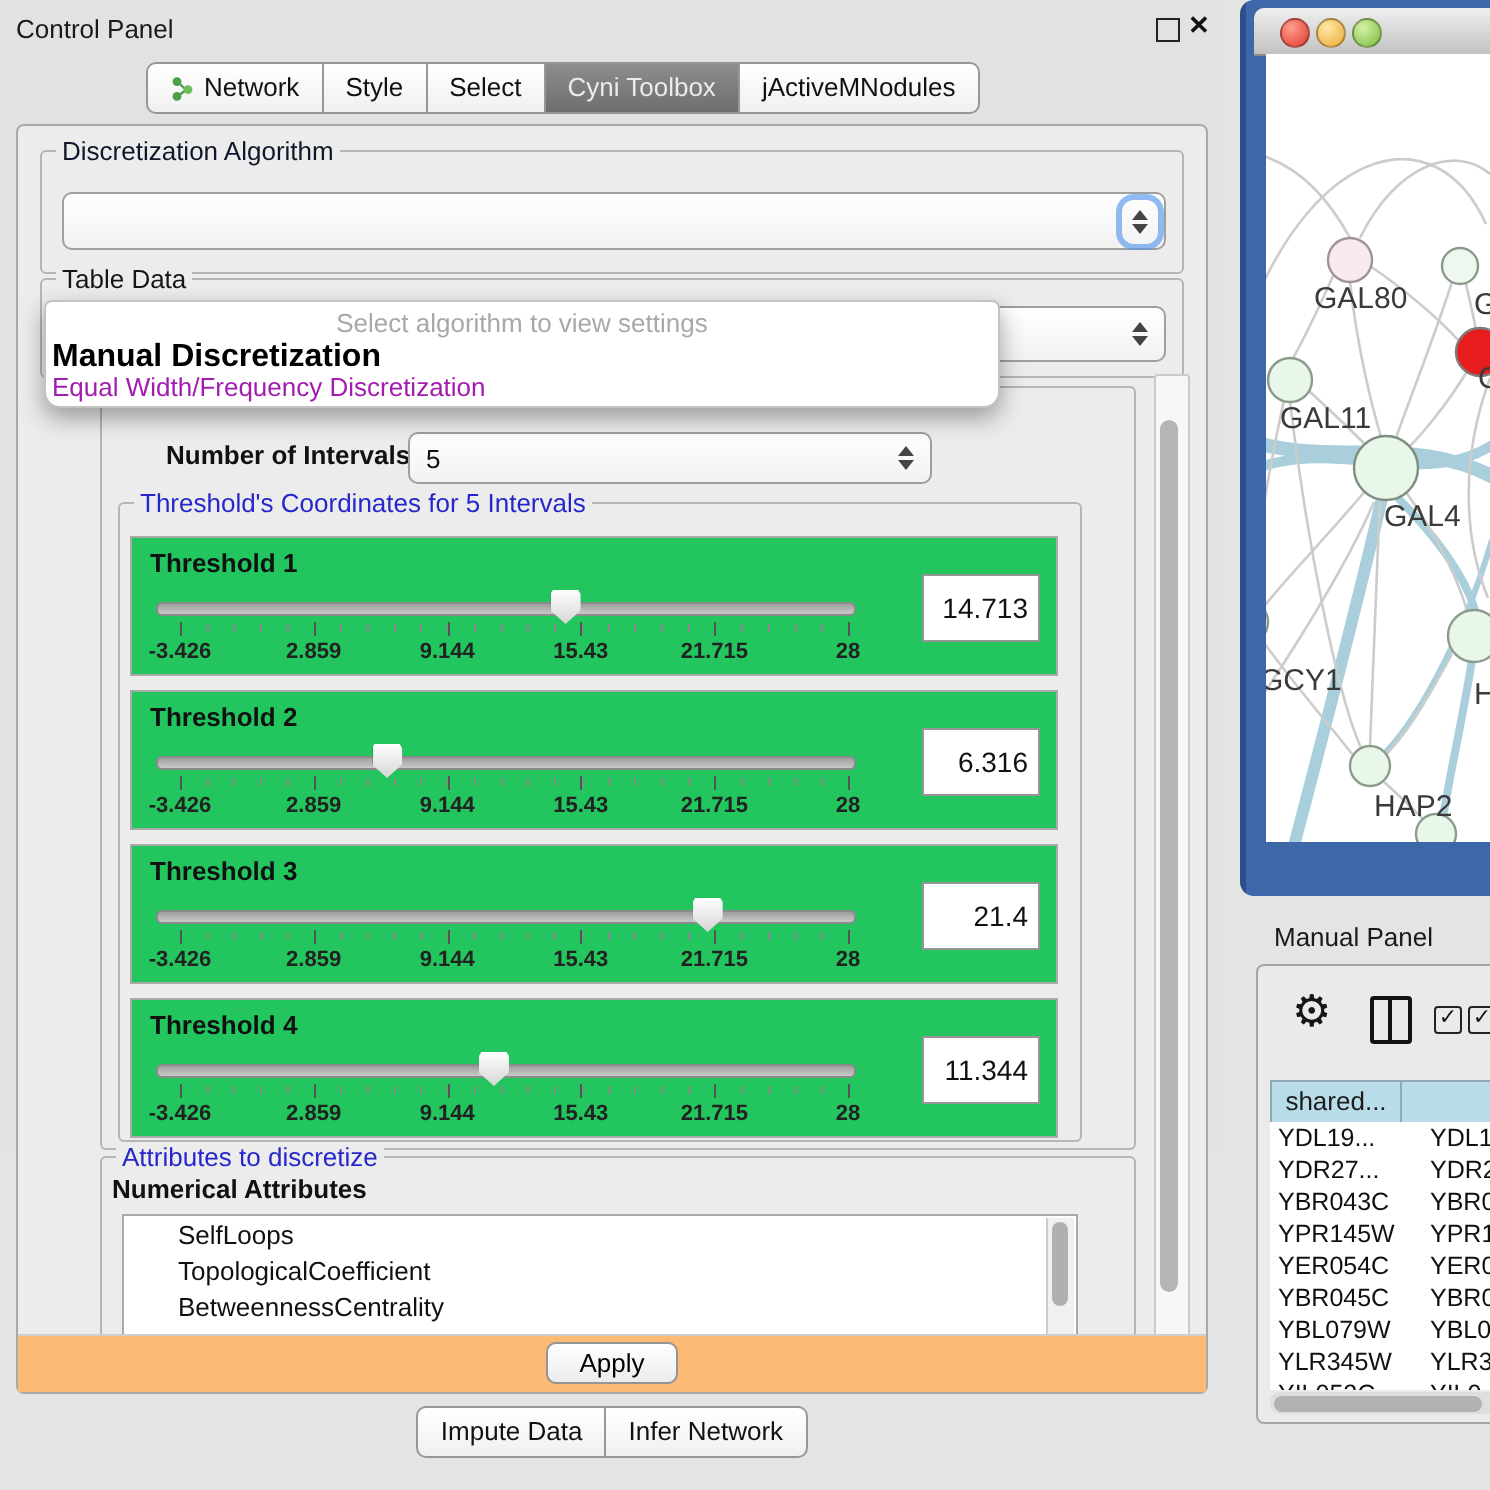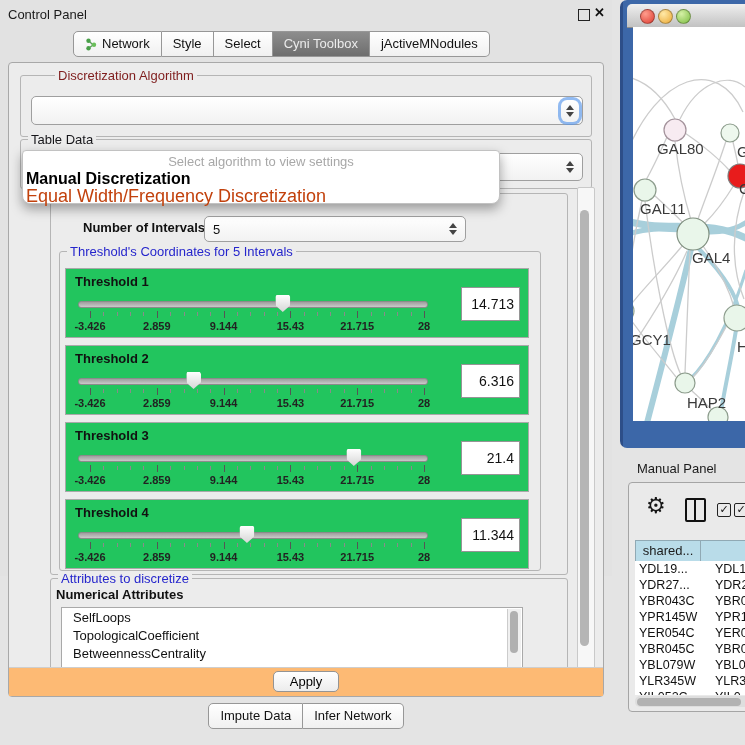--- a/index.html
+++ b/index.html
@@ -21,38 +21,38 @@
   .cp-tabs{left:73px;top:31px;}
   .cp-bottom{left:0;right:0;top:703px;justify-content:center;}
 
   .net-ico{width:13px;height:13px;}
 
   .cp-main{position:absolute;left:8px;top:62px;width:594px;height:633px;background:#ececec;
            border:1px solid #a8a8a8;border-radius:4px;}
 
   .fieldset{position:absolute;border:1px solid #b5b5b5;border-radius:3px;}
   .legend{position:absolute;top:-8px;left:7px;background:#ececec;padding:0 3px;font-size:13px;}
-  .legend.green{color:#7f1d1d;margin-left:27px;}
+  .legend.green{color:#0f172a;}
   .legend.blue{color:#2626cc;}
   .legend.dark{color:#16161a;}
 
   .combo{position:absolute;background:linear-gradient(#ffffff,#f2f2f2);border:1px solid #9f9f9f;border-radius:5px;
          display:flex;align-items:center;cursor:pointer;}
   .combo .val{flex:1;padding-left:8px;font-size:13px;color:#111;}
   .stepper{width:18px;display:flex;flex-direction:column;align-items:center;justify-content:center;gap:2px;margin-right:3px;}
   .tri-up{width:0;height:0;border-left:4px solid transparent;border-right:4px solid transparent;border-bottom:5px solid #444;}
   .tri-dn{width:0;height:0;border-left:4px solid transparent;border-right:4px solid transparent;border-top:5px solid #444;}
   .focus-ring{box-shadow:0 0 0 3px rgba(88,150,235,.65);border-radius:6px;}
 
   
   .popup{position:absolute;left:13px;top:87px;width:476px;height:52px;background:#fff;z-index:60;
          border:1px solid #c2c2c2;border-radius:4px 4px 8px 8px;box-shadow:0 5px 12px rgba(0,0,0,.35);}
   .popup .ph{position:absolute;left:0;right:0;top:3px;text-align:center;color:#a8a8a8;font-size:13px;}
   .popup .opt1{position:absolute;left:3px;top:19px;font-weight:bold;font-size:16px;color:#000;cursor:pointer;}
-  .popup .opt2{position:absolute;left:3px;top:35px;font-size:18px;color:#c2410c;cursor:pointer;}
+  .popup .opt2{position:absolute;left:3px;top:35px;font-size:13px;color:#a21caf;cursor:pointer;}
 
   
   .vscroll{position:absolute;background:#f7f7f7;border:1px solid #c9c9c9;border-radius:2px;}
   .vthumb{position:absolute;left:2px;width:9px;background:#b5b5b5;border-radius:5px;cursor:pointer;}
 
   
   .thr{position:absolute;left:5px;width:462px;height:68px;border:1px solid #a9a9a9;background:#22c55e;}
   .thr-title{position:absolute;left:9px;top:5px;font-weight:bold;font-size:13px;}
   .slider{position:absolute;left:24px;right:104px;top:24px;bottom:2px;}
   .rail{position:absolute;left:-12px;right:-4px;top:8px;height:5px;border-radius:3px;
@@ -278,21 +278,21 @@
               <div class="thumb" style="left: 46.9993%;"></div>
             </div>
             <div class="valbox">11.344</div>
           </div>
         </div>
       </div>
 
       <div class="fieldset" style="left:41px;top:515px;width:516px;height:100px;background:#ececec;">
         <div class="legend blue">Attributes to discretize</div>
         <div style="position:absolute;left:5px;top:8px;font-weight:bold;font-size:13px;">Numerical Attributes</div>
-        <div class="listbox" style="left:10px;top:28px;width:460px;height:70px;">
+        <div class="listbox" style="left:10px;top:28px;width:460px;height:70px;padding-left:16px;">
           <div>
               <div class="list-item">SelfLoops</div>
               <div class="list-item">TopologicalCoefficient</div>
               <div class="list-item">BetweennessCentrality</div>
             </div>
           <div class="list-vscroll">
             <div class="list-vthumb"></div>
           </div>
         </div>
       </div>

